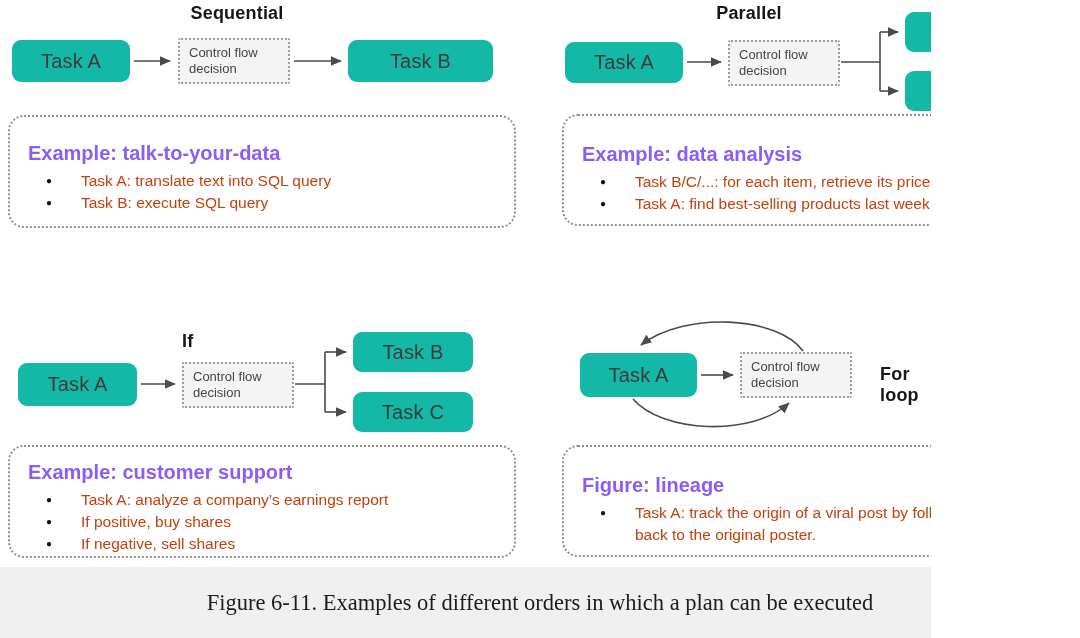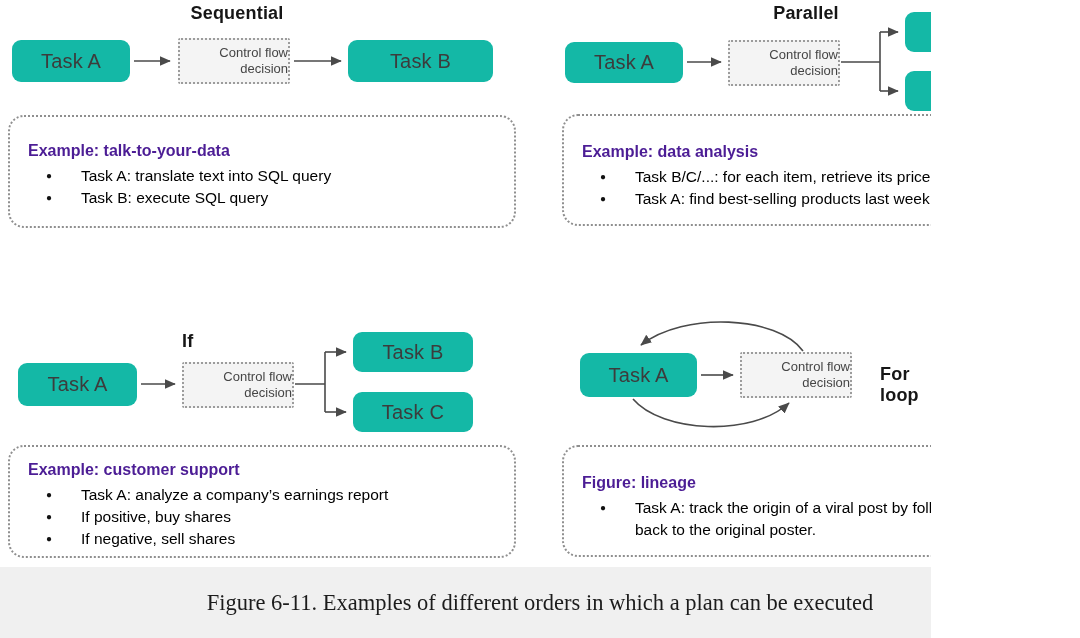--- a/index.html
+++ b/index.html
@@ -11,33 +11,33 @@
 
   .task {
     position:absolute; background:#14b8a6; border-radius:9px;
     display:flex; align-items:center; justify-content:center;
     font-size:20px; color:#3c3c3c; letter-spacing:0.2px;
   }
   .decision {
     position:absolute; width:112px; height:46px; box-sizing:border-box;
     background:#f4f4f4; border:2px dotted #9c9c9c; border-radius:2px;
     display:flex; flex-direction:column; justify-content:center;
-    padding-left:9px; font-size:13px; line-height:16px; color:#454545;align-items:flex-end;
+    padding-left:9px; font-size:13px; line-height:16px; color:#454545;
   }
   .ptitle {
     position:absolute; font-weight:bold; font-size:18px; color:#161616;
     letter-spacing:0.2px;
   }
   .exbox {
     position:absolute; box-sizing:border-box; background:#ffffff;
     border:2px dotted #8f8f8f; border-radius:16px;
     padding-left:18px; padding-right:12px;
   }
-  .exhead { font-weight:bold; font-size:16px; color:#4c1d95; margin:0 0 5px 0; }
-  .exlist { list-style:none; margin:0; padding:0; font-size:15.5px; color:#000000; }
+  .exhead { font-weight:bold; font-size:20px; color:#8b5cf6; margin:0 0 5px 0; }
+  .exlist { list-style:none; margin:0; padding:0; font-size:15.5px; color:#c2410c; }
   .exlist li { position:relative; padding-left:53px; line-height:22px; }
   .exlist li::before {
     content:"●"; position:absolute; left:18px; top:0; font-size:10px; color:#111111;
   }
   .w4 { max-width:400px; }
 
   .caption-strip {
     position:absolute; left:0; top:567px; width:1080px; height:71px;
     background:#f0f0f0; display:flex; align-items:center; justify-content:center;
   }
@@ -89,21 +89,21 @@
   <div class="task" style="left:348px; top:40px; width:145px; height:42px;">Task B</div>
 
   <div class="exbox" style="left:8px; top:115px; width:508px; height:113px; padding-top:25px;">
     <div class="exhead">Example: talk-to-your-data</div>
     <ul class="exlist">
       <li>Task A: translate text into SQL query</li>
       <li>Task B: execute SQL query</li>
     </ul>
   </div>
 
-  <div class="ptitle" style="left:726px; top:3px; width:160px; text-align:center;">Parallel</div>
+  <div class="ptitle" style="left:669px; top:3px; width:160px; text-align:center;">Parallel</div>
 
   <div class="task" style="left:565px; top:42px; width:118px; height:41px;">Task A</div>
 
   <div class="decision" style="left:728px; top:40px;">
     <span>Control flow</span>
     <span>decision</span>
   </div>
 
   <div class="task" style="left:905px; top:12px; width:128px; height:40px;">Task B</div>
 

